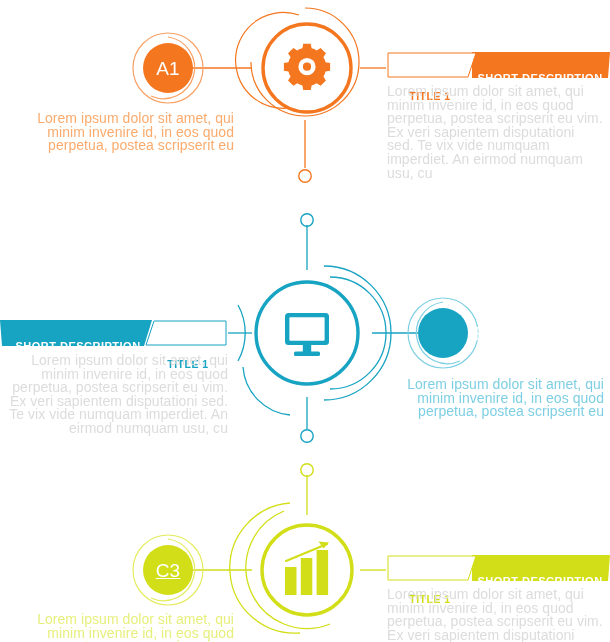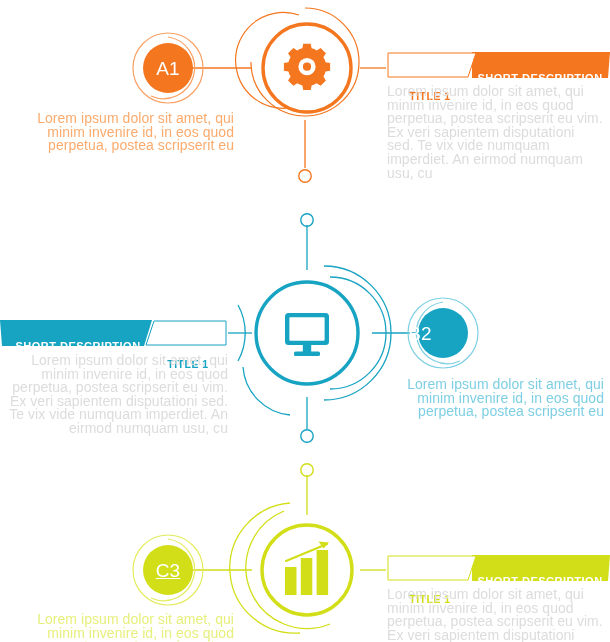--- a/index.html
+++ b/index.html
@@ -180,21 +180,21 @@
         <rect x="-17.6" y="-15.8" width="35.2" height="23.6" rx="1" ry="1" fill="#ffffff"></rect>
         <rect x="-4.2" y="12" width="8.4" height="7" fill="#17a3c2"></rect>
         <rect x="-13" y="18.5" width="26" height="4.6" rx="1.6" ry="1.6" fill="#17a3c2"></rect>
       </g>
 
       <circle cx="443" cy="118" r="35" fill="none" stroke="#7ecfe3" stroke-width="1.2"></circle>
       <path d="M 443 87 A 31 31 0 1 0 460 146" fill="none" stroke="#7ecfe3" stroke-width="1.2"></path>
       <circle cx="443" cy="118" r="25" fill="#17a3c2"></circle>
     </svg>
 
-    <div class="badge-label" style="left:385px; top:108px;">B2</div>
+    <div class="badge-label" style="left:428px; top:108px;text-align:right;">B2</div>
 
     <div class="banner" style="left:0px; top:105px; width:228px;">
       <svg width="228" height="26" viewBox="0 0 228 26" style="position:absolute;left:0;top:0;">
         <path d="M 0 0 L 152 0 L 144 26 L 2 26 Z" fill="#17a3c2"></path>
         <path d="M 154 1 L 226 1 L 226 25 L 146 25 Z" fill="#ffffff" stroke="#17a3c2" stroke-width="1"></path>
       </svg>
       <div class="banner-desc" style="left:8px; width:140px;">SHORT DESCRIPTION HERE</div>
       <div class="banner-title" style="left:152px; width:72px; color:#17a3c2;">TITLE 1</div>
     </div>
 

